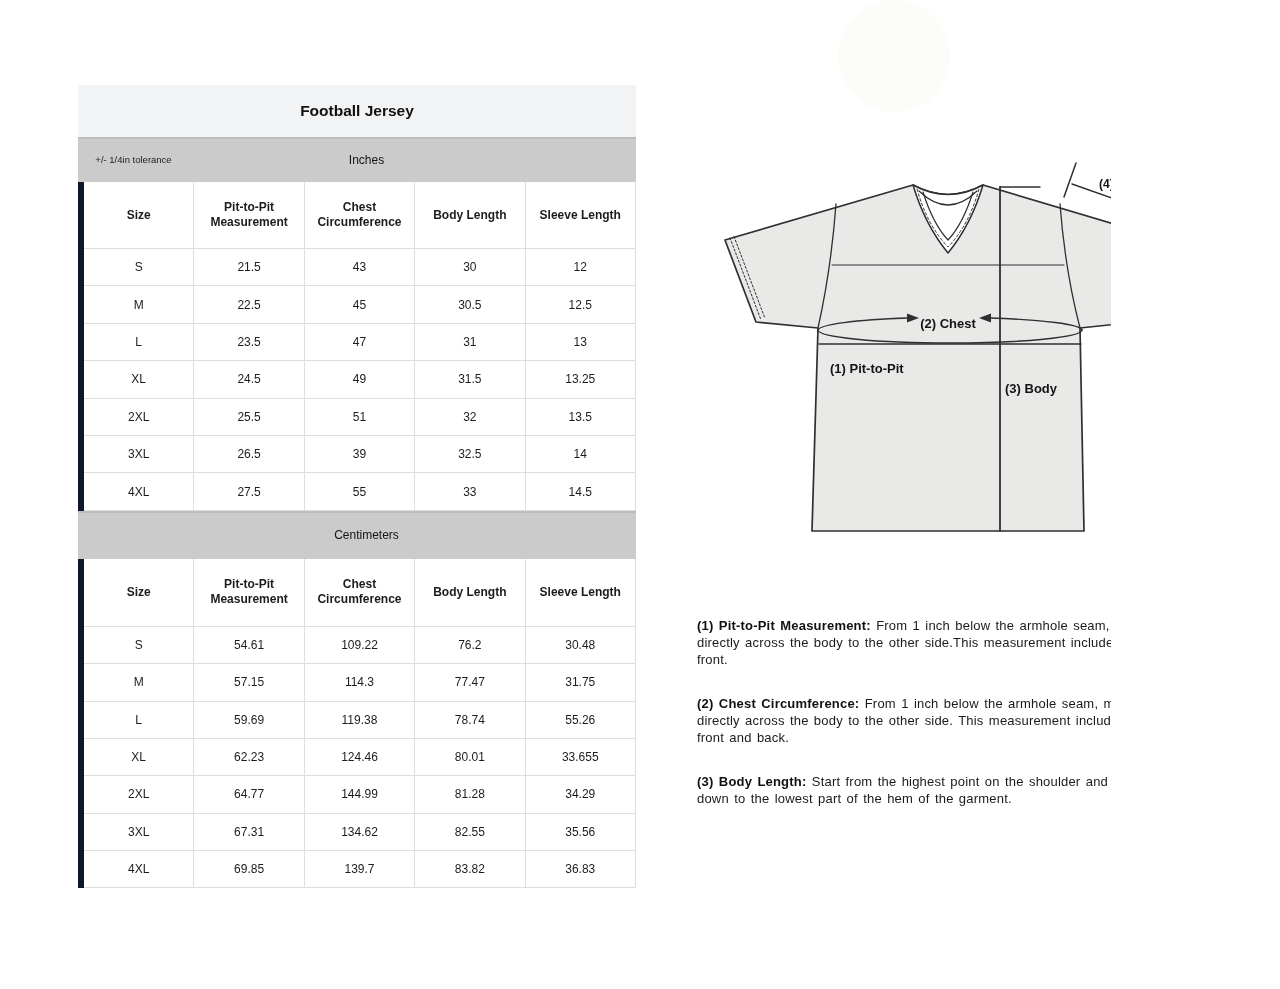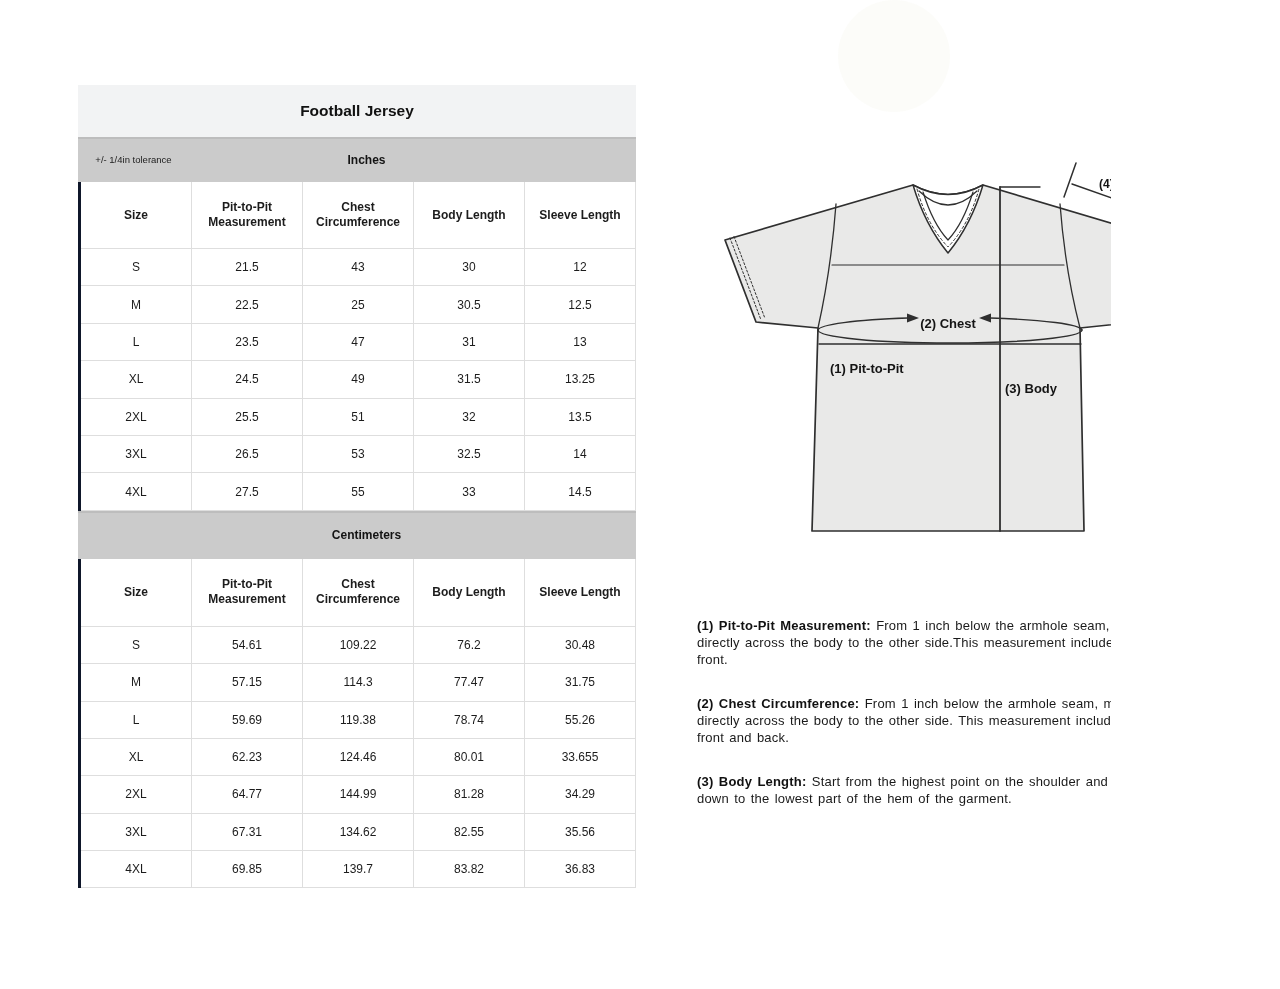--- a/index.html
+++ b/index.html
@@ -7,25 +7,25 @@
         font-family:"Liberation Sans","DejaVu Sans",sans-serif;color:#1c1c1c;}
   .watermark{position:absolute;left:838px;top:0px;width:112px;height:112px;border-radius:50%;
              background:#faf9f4;opacity:.55;}
   
   .size-chart{position:absolute;left:78px;top:85px;width:558px;}
   .chart-title{height:52px;background:#f2f3f4;display:flex;align-items:center;justify-content:center;
                font-size:15.5px;font-weight:bold;color:#111;}
   .unit-band{position:relative;height:45px;background:#cbcbcb;box-shadow:inset 0 2px 0 #bdbdbd;
              display:flex;align-items:center;justify-content:center;padding-left:19px;}
   .unit-band.cm{height:48px;}
-  .unit-label{font-size:12px;font-weight:bold;color:#141414;}
+  .unit-label{font-size:12px;font-weight:normal;color:#141414;}
   .tolerance{position:absolute;left:0;top:0;bottom:0;width:111px;display:flex;align-items:center;
              justify-content:center;text-align:center;font-size:9.5px;line-height:11.5px;color:#222;
              padding:0 14px;box-sizing:border-box;}
-  .tbl{border-left:3px solid #0f172a;}
+  .tbl{border-left:6px solid #0f172a;}
   .tr{display:flex;}
   .tr>div{width:20%;box-sizing:border-box;border-right:1px solid #dedede;border-bottom:1px solid #dedede;
           display:flex;align-items:center;justify-content:center;text-align:center;font-size:12px;}
   .tr.th{height:67px;}
   .tr.th.cm{height:68px;}
   .tr.th>div{font-weight:bold;line-height:15px;padding:0 10px;}
   .tr.dr{height:37.4px;}
   
   .jersey{position:absolute;left:690px;top:140px;width:520px;height:420px;}
   .jersey text{font-family:"Liberation Sans","DejaVu Sans",sans-serif;font-weight:bold;font-size:13px;fill:#141414;}
@@ -60,21 +60,21 @@
       <div class="tr dr">
         <div>S</div>
         <div>21.5</div>
         <div>43</div>
         <div>30</div>
         <div>12</div>
       </div>
       <div class="tr dr">
         <div>M</div>
         <div>22.5</div>
-        <div>25</div>
+        <div>45</div>
         <div>30.5</div>
         <div>12.5</div>
       </div>
       <div class="tr dr">
         <div>L</div>
         <div>23.5</div>
         <div>47</div>
         <div>31</div>
         <div>13</div>
       </div>
@@ -88,21 +88,21 @@
       <div class="tr dr">
         <div>2XL</div>
         <div>25.5</div>
         <div>51</div>
         <div>32</div>
         <div>13.5</div>
       </div>
       <div class="tr dr">
         <div>3XL</div>
         <div>26.5</div>
-        <div>53</div>
+        <div>39</div>
         <div>32.5</div>
         <div>14</div>
       </div>
       <div class="tr dr">
         <div>4XL</div>
         <div>27.5</div>
         <div>55</div>
         <div>33</div>
         <div>14.5</div>
       </div>

